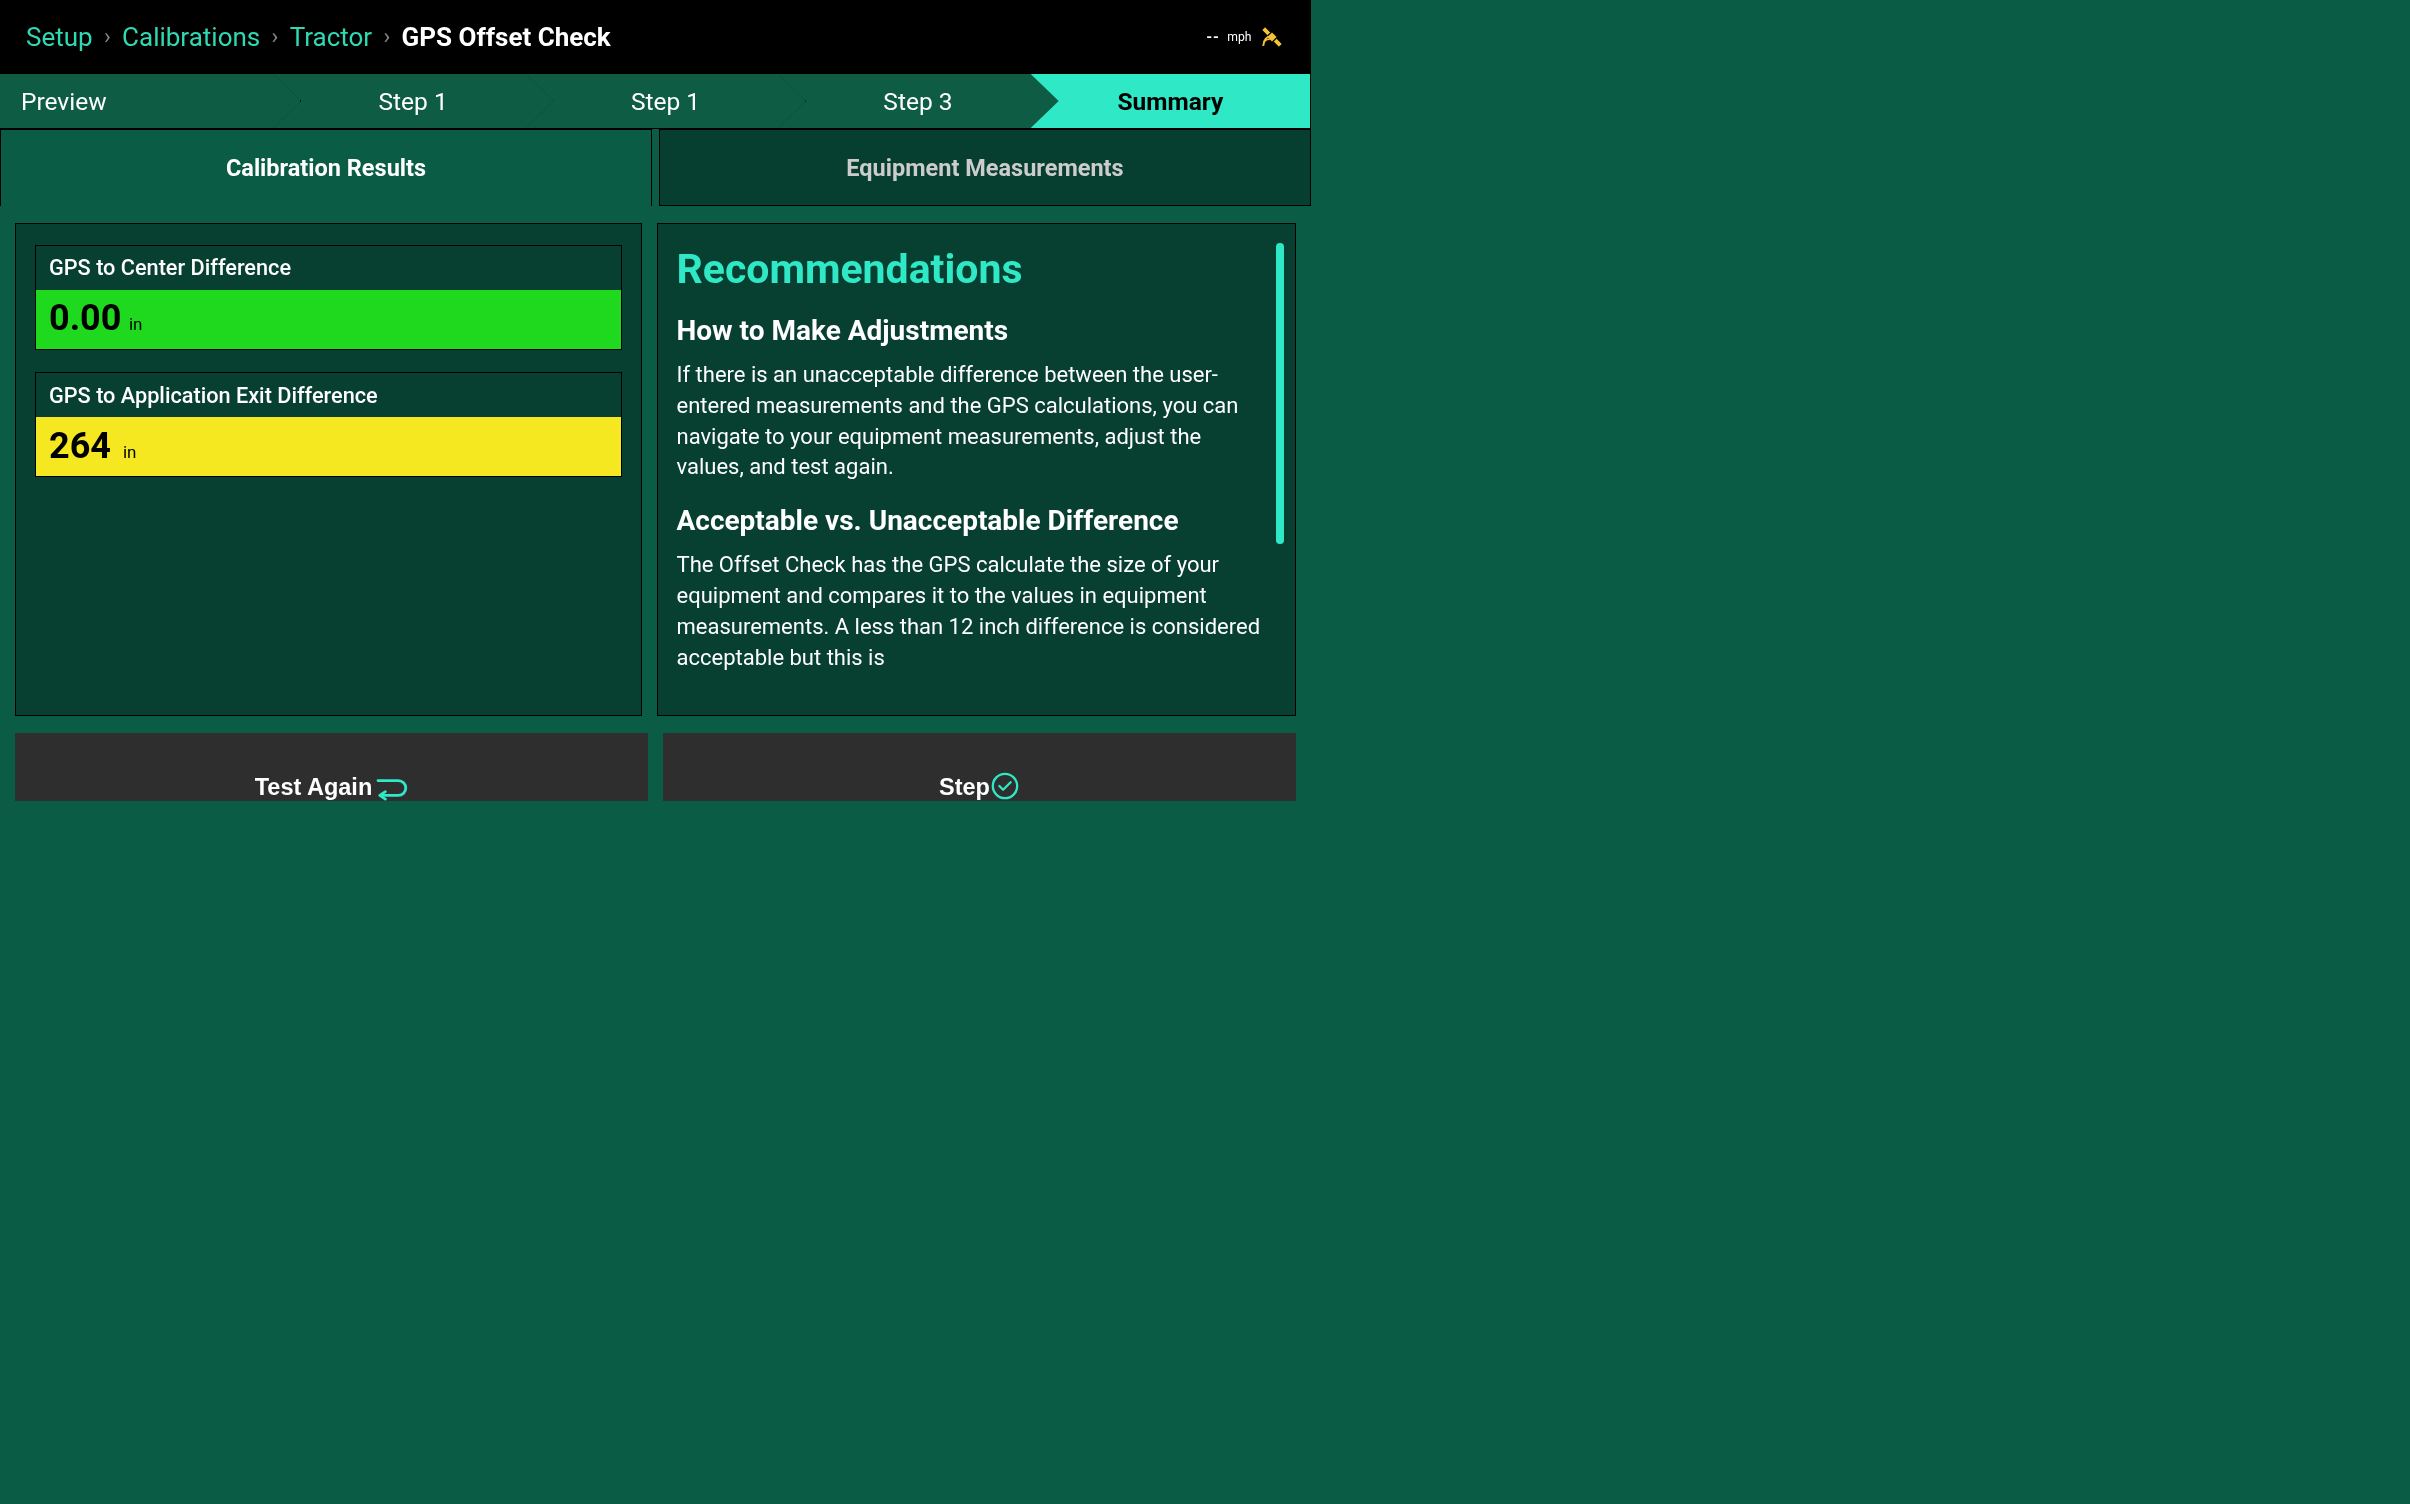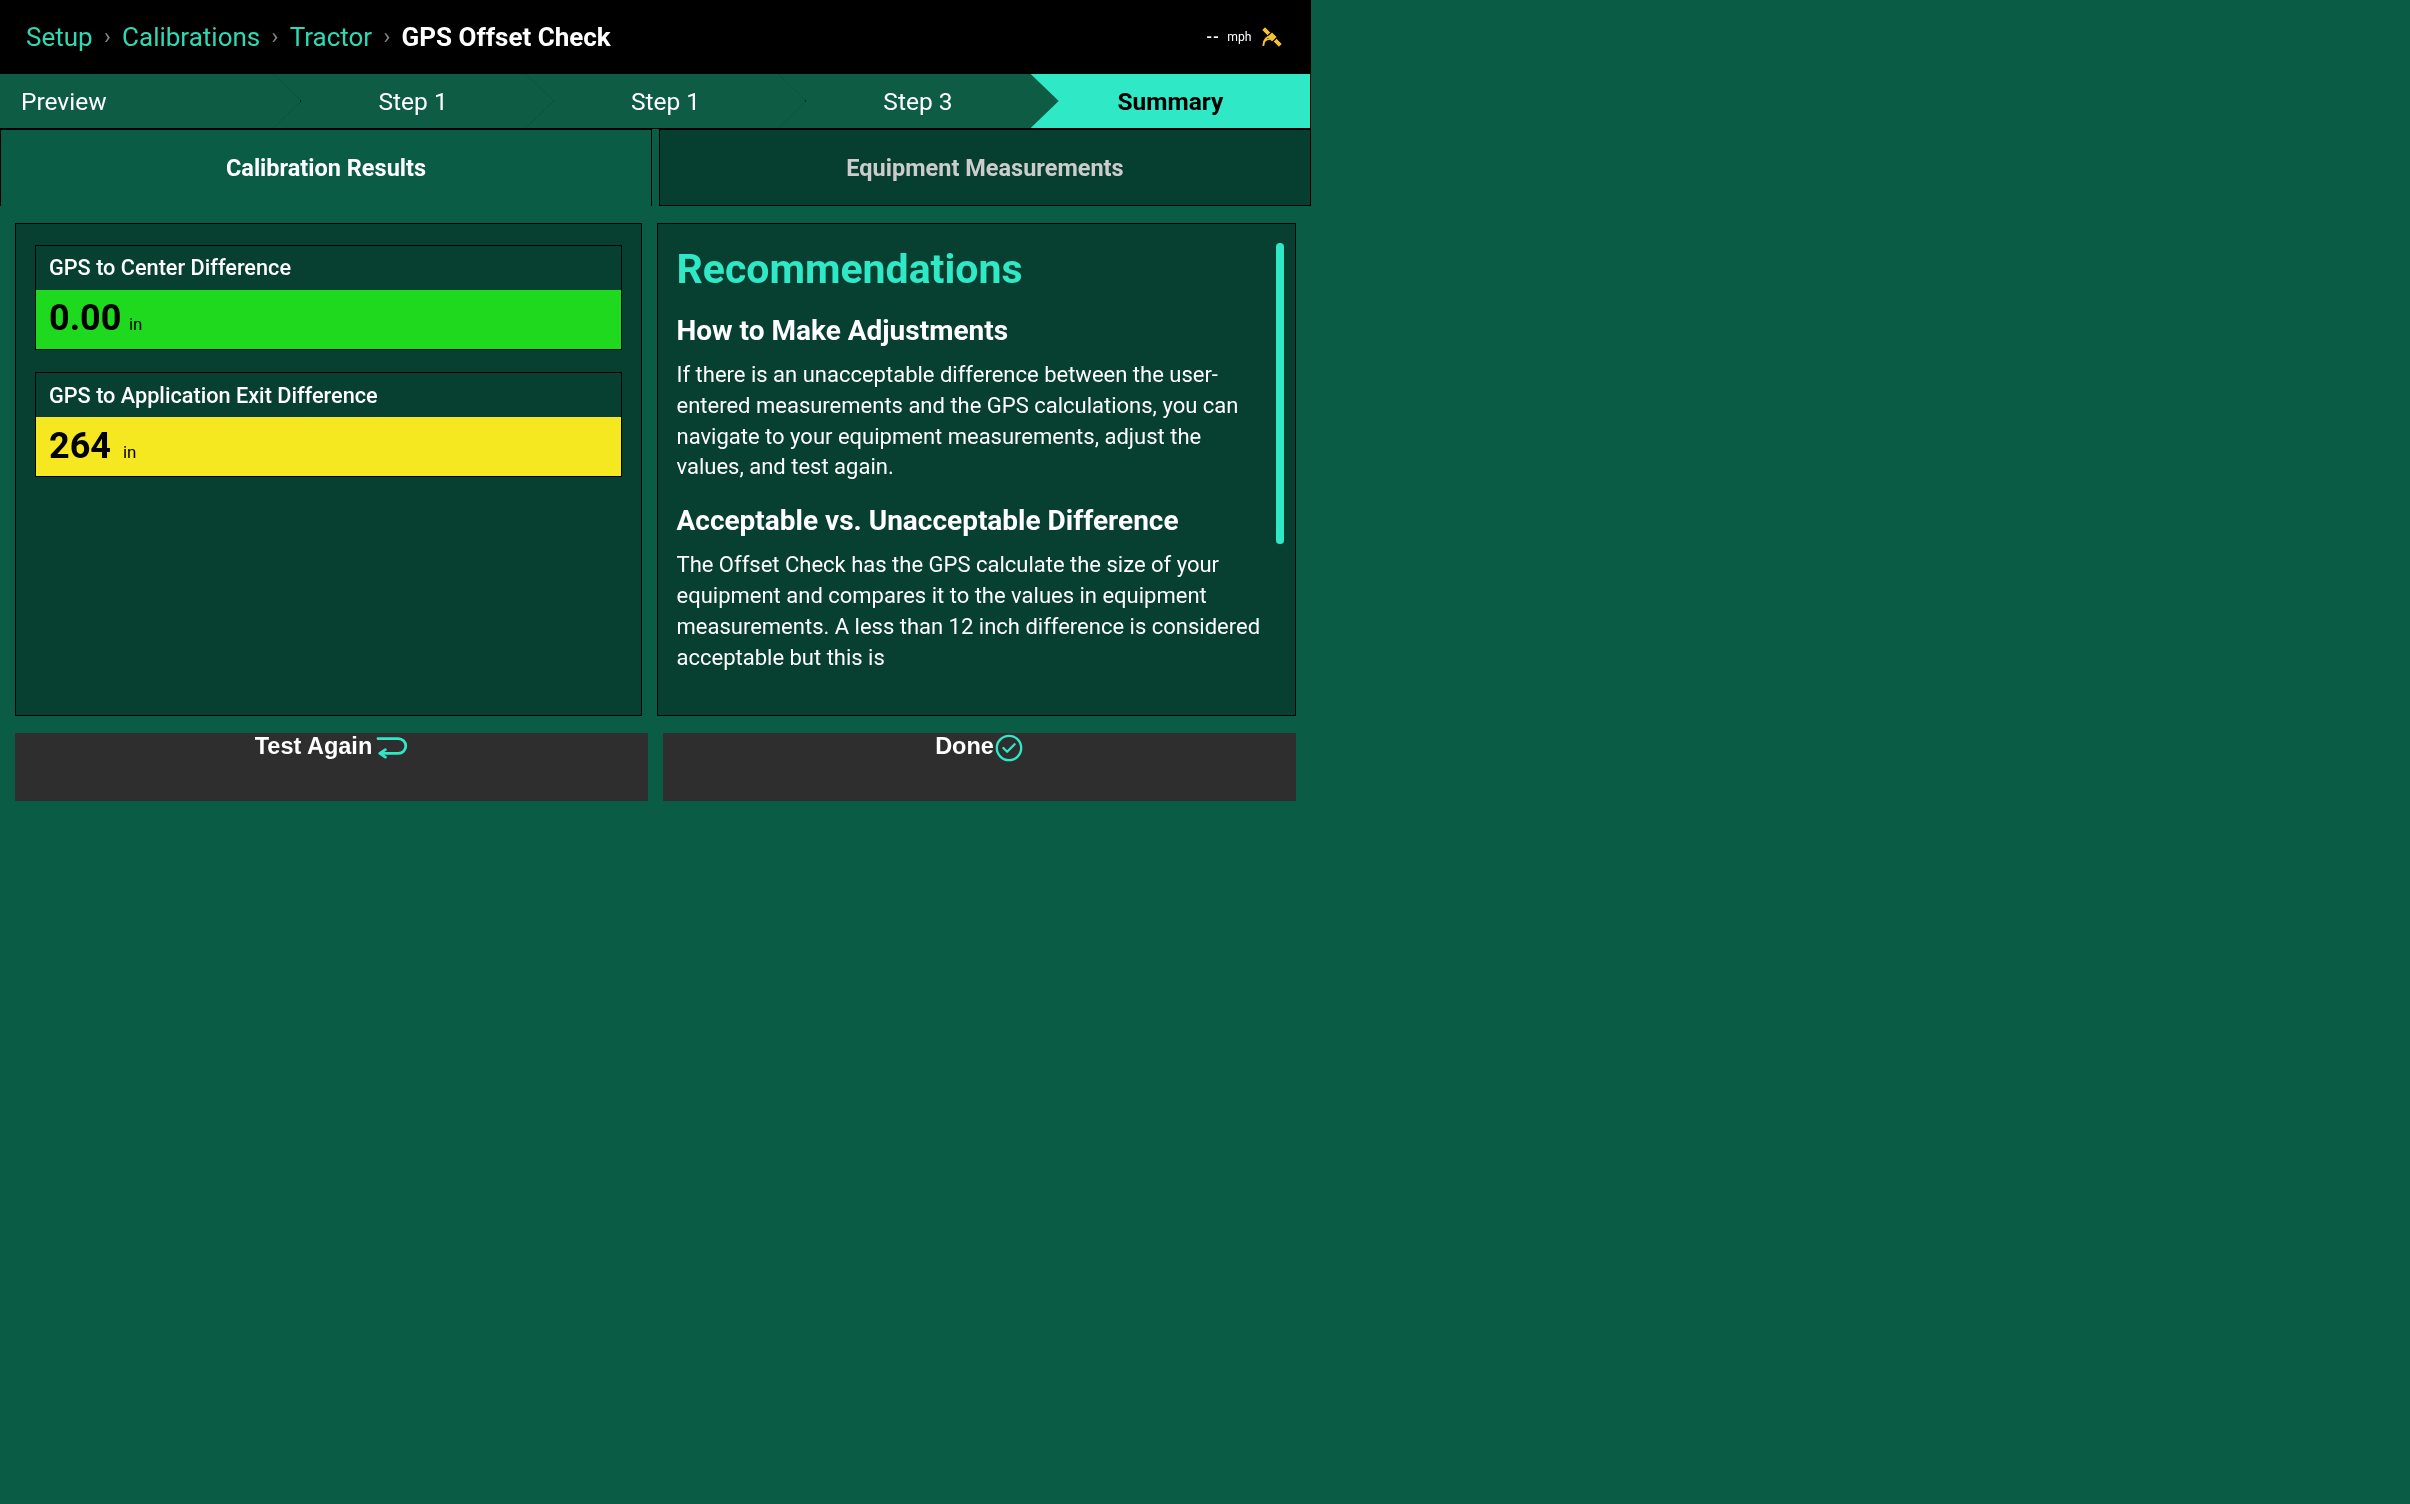--- a/index.html
+++ b/index.html
@@ -214,21 +214,21 @@
       right: 15px;
       display: flex;
       gap: 15px;
     }
     .action-button {
       flex: 1;
       height: 68px;
       background: #2e2e2e;
       border: none;
       display: flex;
-      align-items: flex-start;
+      align-items: flex-end;
       justify-content: center;
       color: #fff;
       font-size: 23.5px;
       font-weight: 700;
       cursor: pointer;
     }
     .icon-svg { display: block; }
   </style>
 </head>
 <body>
@@ -323,20 +323,20 @@
 
 <div class="bottom-bar">
   <button class="action-button">
     <span>Test Again</span>
     <svg class="icon-svg" width="36" height="26" viewBox="0 0 38 28" fill="none">
       <path d="M6 6 H28 A8 8 0 0 1 28 22 H10" stroke="#2fe8c6" stroke-width="3" fill="none" stroke-linecap="round"></path>
       <path d="M14 18 L8 22 L14 26" stroke="#2fe8c6" stroke-width="3" fill="none" stroke-linecap="round" stroke-linejoin="round"></path>
     </svg>
   </button>
   <button class="action-button">
-    <span>Done</span>
+    <span>Step</span>
     <svg class="icon-svg" width="30" height="30" viewBox="0 0 32 32" fill="none">
       <circle cx="16" cy="16" r="13" stroke="#2fe8c6" stroke-width="2.5" fill="none"></circle>
       <path d="M10 16 L14 20 L22 12" stroke="#2fe8c6" stroke-width="2.5" fill="none" stroke-linecap="round" stroke-linejoin="round"></path>
     </svg>
   </button>
 </div>
 
 
 </body></html>

